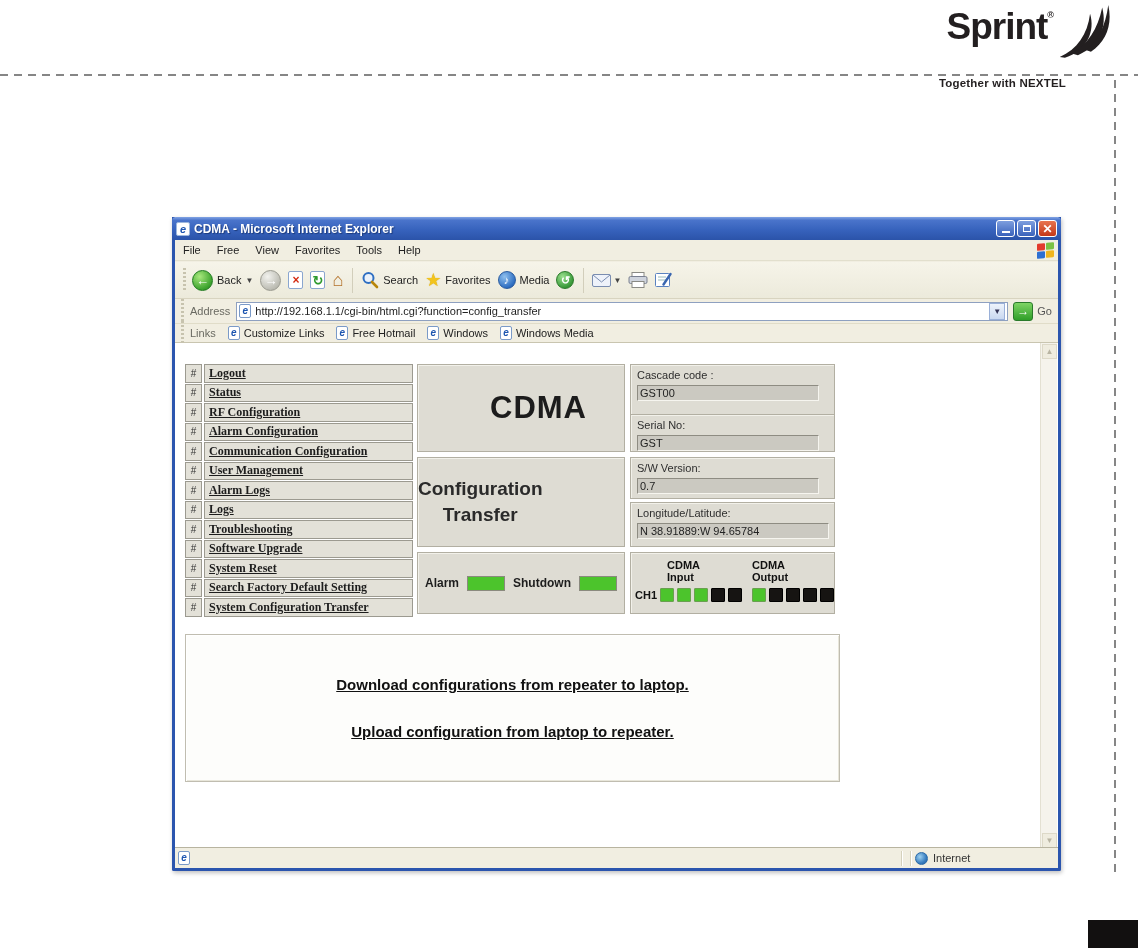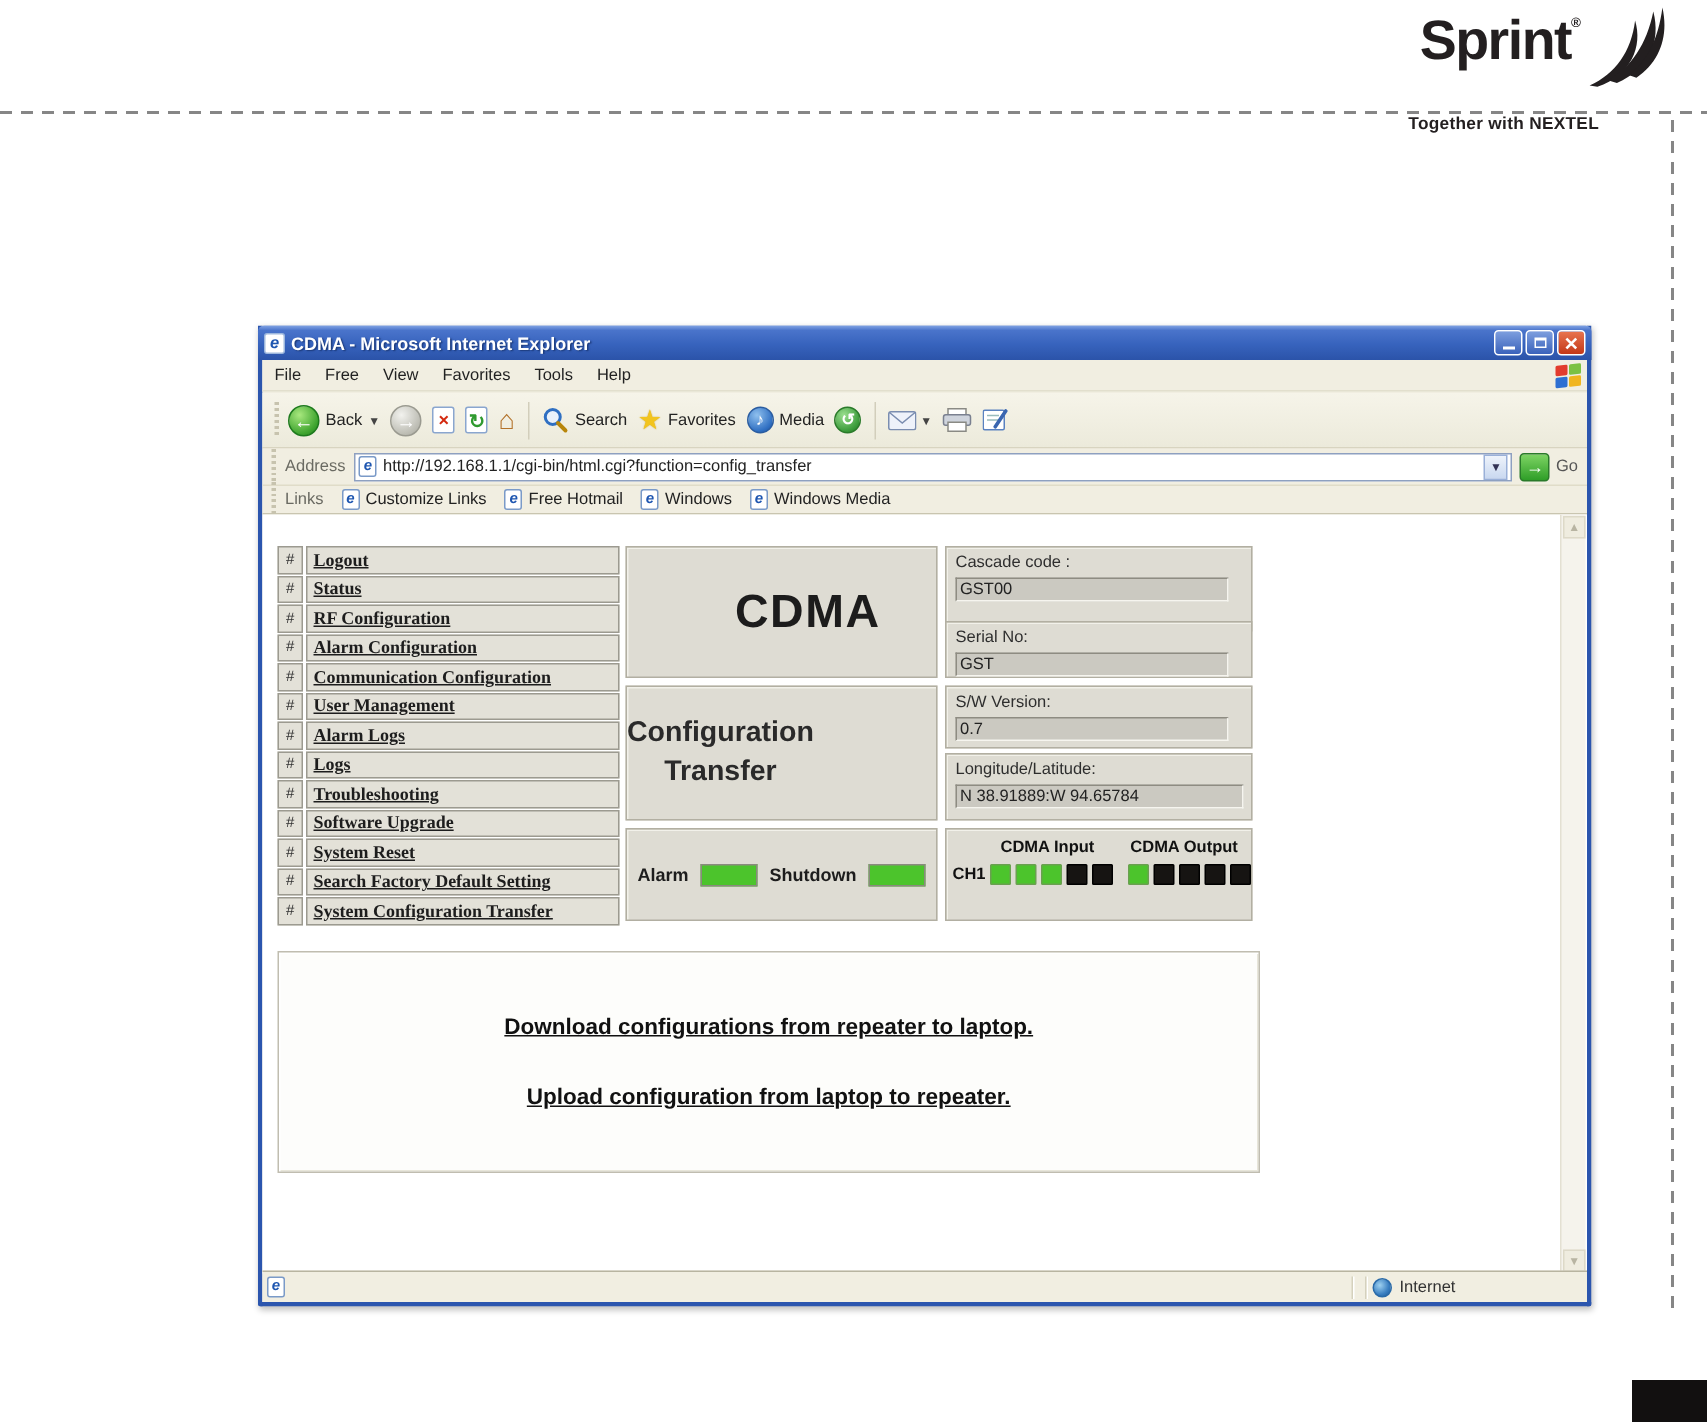--- a/index.html
+++ b/index.html
@@ -121,21 +121,21 @@
 
   .f-cell{left:455px;width:205px;padding:4px 6px;}
   .f-label{font-size:11px;color:#2e2e2e;margin-bottom:2px;white-space:nowrap;}
   .f-input{width:182px;height:16px;background:#cbc9c1;border:1px solid;border-color:#8e8c82 #f6f5ef #f6f5ef #8e8c82;
     font-size:11px;color:#222;font-family:"Liberation Sans",sans-serif;padding:0 2px;}
   .f-input.wide{width:192px;}
   .cell.c1{top:21px;height:57px;}
   .cell.c2{top:71px;height:38px;}
   .cell.c3{top:114px;height:42px;}
   .cell.c4{top:159px;height:45px;}
-  .led-cell{left:455px;top:209px;width:205px;height:62px;padding:6px 0 0 4px;}
+  .led-cell{left:455px;top:209px;width:205px;height:62px;padding:6px 12px 0 4px;}
   .led-heads{display:flex;font-size:11px;font-weight:bold;color:#111;margin-bottom:5px;}
   .led-heads .h1{margin-left:32px;}
   .led-heads .h2{margin-left:24px;}
   .led-row{display:flex;align-items:center;}
   .ch-label{font-size:11px;font-weight:bold;color:#111;margin-right:3px;}
   .ledgrp{display:flex;gap:3px;}
   .ledgrp.outgrp{margin-left:10px;}
   .led{width:14px;height:14px;display:inline-block;border-radius:1px;}
   .led.on{background:var(--led-on);border:1px solid #6aa050;}
   .led.off{background:var(--led-off);border:1px solid #000;}

